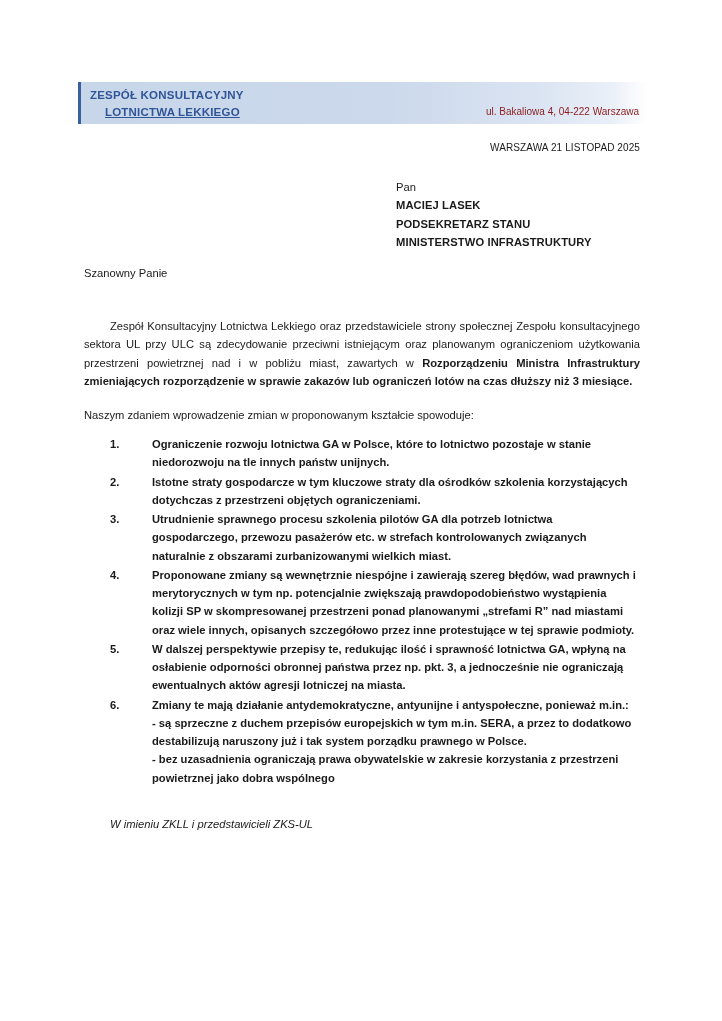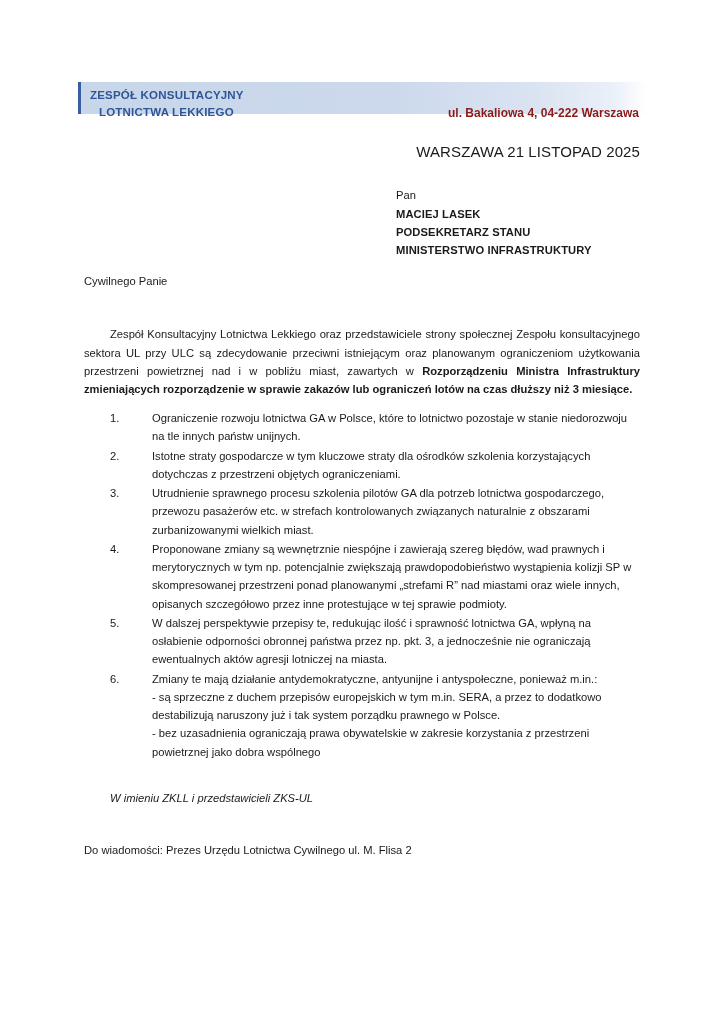--- a/index.html
+++ b/index.html
@@ -23,58 +23,58 @@
     background: #ffffff;
     overflow: hidden;
   }
 
   
   .letterhead {
     position: absolute;
     left: 78px;
     top: 82px;
     width: 566px;
-    height: 32px;
+    height: 42px;
     background: linear-gradient(to right, #c8d6ea 0%, #ccd9ec 55%, #dae3f2 80%, #eaf0f8 94%, #ffffff 100%);
     border-left: 3px solid #3a5fa0;
   }
   .lh-line {
     position: absolute;
     font-weight: bold;
     font-size: 11.5px;
     letter-spacing: 0.2px;
     color: #2f5597;
     white-space: nowrap;
   }
   .lh-line1 { left: 9px;  top: 7px; }
-  .lh-line2 { left: 18px; top: 24px; }
+  .lh-line2 { left: 24px; top: 24px; text-decoration: underline; }
   .lh-addr {
     position: absolute;
     right: 8px;
     top: 24px;
-    font-weight: bold;
-    font-size: 12px;
+    font-weight: normal;
+    font-size: 10px;
     color: #8b1a1a;
     white-space: nowrap;
   }
 
   
   .content {
     position: absolute;
     left: 84px;
     top: 140px;
     width: 556px;
     font-size: 11.2px;
     line-height: 1.62;
     color: #1a1a1a;
   }
 
   .date-line {
     text-align: right;
-    font-size: 15px;
+    font-size: 10px;
     letter-spacing: 0.1px;
     margin: 0 0 22px 0;
     white-space: nowrap;
   }
 
   .recipient {
     margin: 0 0 12px 0;
     padding-left: 312px;
     line-height: 1.63;
   }
@@ -94,20 +94,21 @@
 
   p.lead {
     margin: 16px 0 0 0;
   }
 
   ol.points {
     margin: 11px 0 0 0;
     padding: 0 0 0 48px;
     list-style: none;
     counter-reset: pt;
+    font-weight: bold;
   }
   ol.points > li {
     position: relative;
     counter-increment: pt;
     margin: 0 0 1px 0;
     padding-left: 20px;
     line-height: 1.63;
   }
   ol.points > li::before {
     content: counter(pt) ".";
@@ -145,39 +146,39 @@
 
     <div class="date-line">WARSZAWA  21 LISTOPAD 2025</div>
 
     <div class="recipient">
       <div class="r-plain">Pan</div>
       <div class="r-bold">MACIEJ LASEK</div>
       <div class="r-bold">PODSEKRETARZ STANU</div>
       <div class="r-bold">MINISTERSTWO INFRASTRUKTURY</div>
     </div>
 
-    <div class="salutation">Cywilnego Panie</div>
+    <div class="salutation">Szanowny Panie</div>
 
     <p class="para indent"><span>Zespół Konsultacyjny Lotnictwa Lekkiego oraz przedstawiciele strony społecznej Zespołu konsultacyjnego sektora UL przy ULC są zdecydowanie przeciwni istniejącym oraz planowanym ograniczeniom użytkowania przestrzeni powietrznej nad i w pobliżu miast, zawartych w </span><b>Rozporządzeniu Ministra Infrastruktury zmieniających rozporządzenie w sprawie zakazów lub ograniczeń lotów na czas dłuższy niż 3 miesiące.</b></p>
 
+    <p class="lead">Naszym zdaniem wprowadzenie zmian w proponowanym kształcie spowoduje:</p>
 
     <ol class="points">
       <li><span>Ograniczenie rozwoju lotnictwa GA w Polsce, które to lotnictwo pozostaje w stanie niedorozwoju na tle innych państw unijnych.</span></li>
       <li><span> Istotne straty gospodarcze w tym kluczowe straty dla ośrodków szkolenia korzystających dotychczas z przestrzeni objętych ograniczeniami.</span></li>
       <li><span> Utrudnienie sprawnego procesu szkolenia pilotów GA dla potrzeb lotnictwa gospodarczego, przewozu pasażerów etc. w strefach kontrolowanych związanych naturalnie z obszarami zurbanizowanymi wielkich miast.</span></li>
       <li><span> Proponowane zmiany są wewnętrznie niespójne i zawierają szereg błędów, wad prawnych i merytorycznych w tym np. potencjalnie zwiększają prawdopodobieństwo wystąpienia kolizji SP w skompresowanej przestrzeni ponad planowanymi „strefami R” nad miastami oraz wiele innych, opisanych szczegółowo przez inne protestujące w tej sprawie podmioty.</span></li>
       <li><span>W dalszej perspektywie przepisy te, redukując ilość i sprawność lotnictwa GA, wpłyną na osłabienie odporności obronnej państwa przez np. pkt. 3, a jednocześnie nie ograniczają ewentualnych aktów agresji lotniczej na miasta.</span></li>
       <li>
         <span class="sub-line">Zmiany te mają działanie antydemokratyczne, antyunijne i antyspołeczne, ponieważ m.in.:</span>
         <span class="sub-line">- są sprzeczne z duchem przepisów europejskich w tym m.in. SERA, a przez to dodatkowo destabilizują naruszony już i tak system porządku prawnego w Polsce.</span>
         <span class="sub-line">- bez uzasadnienia ograniczają prawa obywatelskie w zakresie korzystania z przestrzeni powietrznej jako dobra wspólnego</span>
       </li>
     </ol>
 
 
     <div class="closing">
       <div class="cl-row">W imieniu ZKLL i przedstawicieli ZKS-UL</div>
     </div>
 
-    <div class="cc">Do wiadomości: Prezes Urzędu Lotnictwa Cywilnego ul. M. Flisa 2</div>
 
   </div>
 </div>
 
 </body></html>

